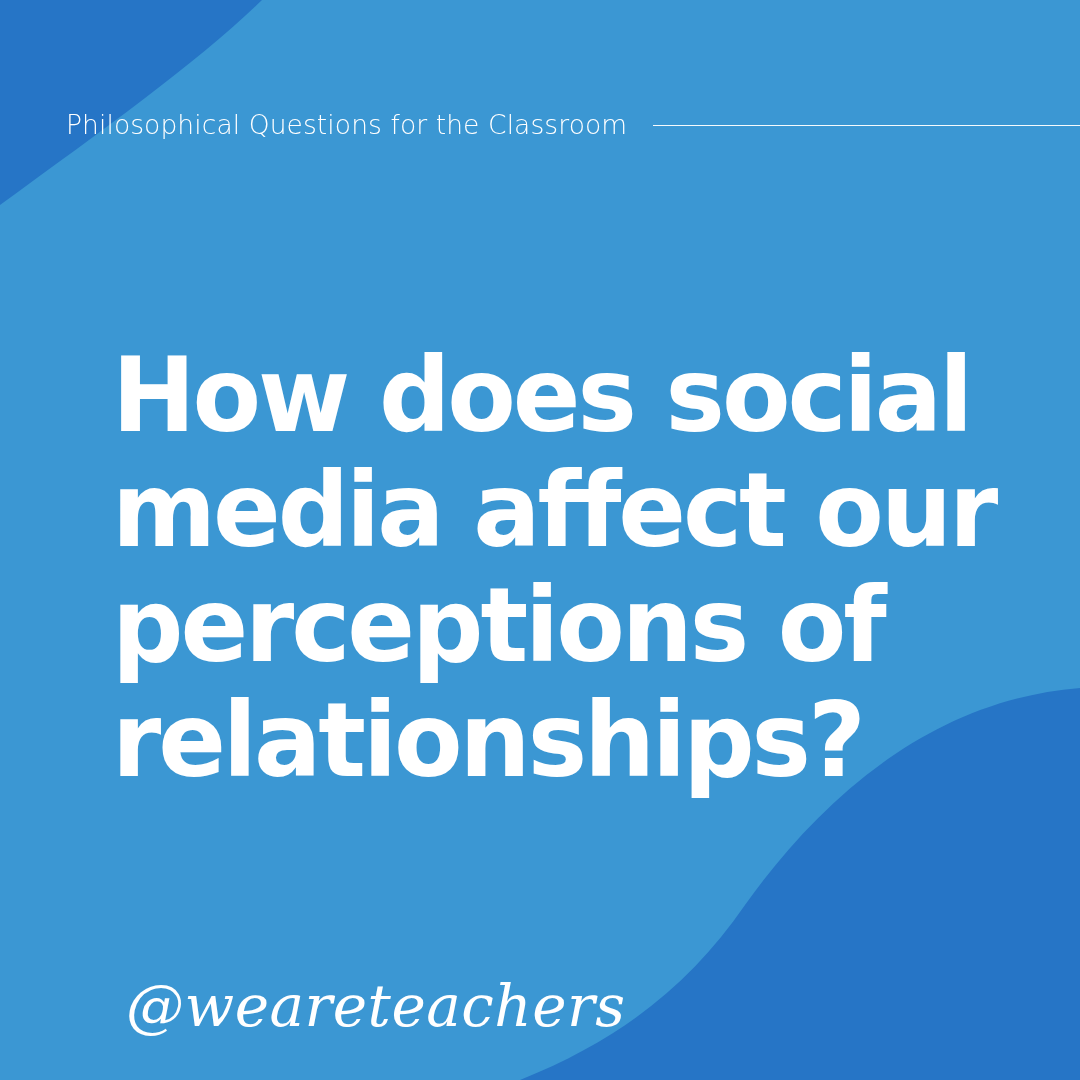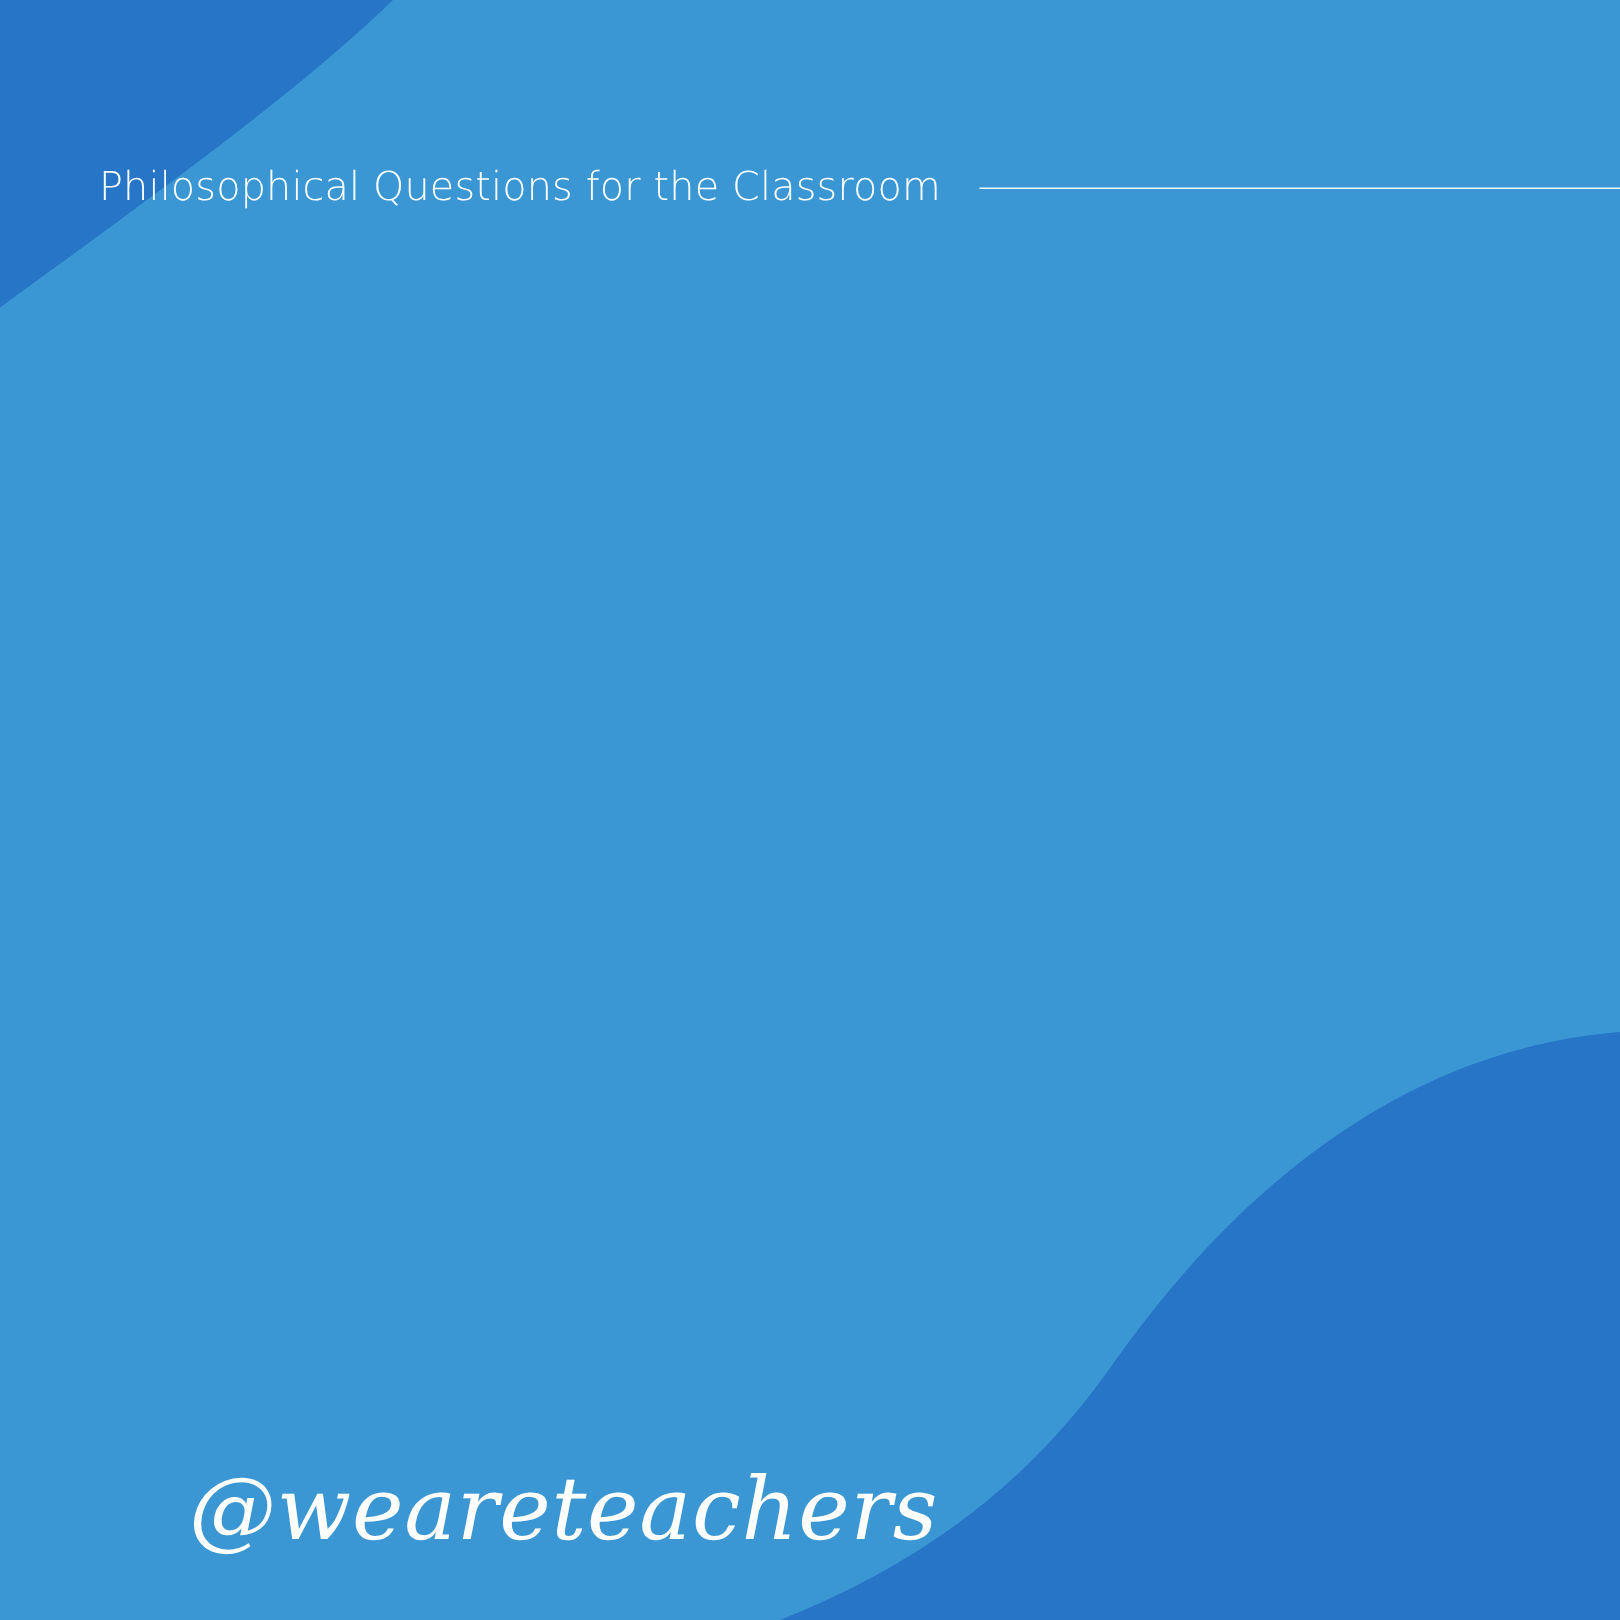--- a/index.html
+++ b/index.html
@@ -105,16 +105,22 @@
     <path d="M 0 0 L 262 0 C 200 60, 110 125, 0 205 Z" fill="#2675c6"></path>
 
     <path d="M 1080 688 C 930 700, 820 800, 745 905 C 690 985, 620 1040, 520 1080 L 1080 1080 Z" fill="#2675c6"></path>
   </svg>
 
   <div class="header-row">
     <div class="header-title">Philosophical Questions for the Classroom</div>
     <div class="header-rule"></div>
   </div>
 
+  <div class="headline">
+    <div class="headline-line">How does social</div>
+    <div class="headline-line">media affect our</div>
+    <div class="headline-line">perceptions of</div>
+    <div class="headline-line">relationships?</div>
+  </div>
 
   <div class="handle">@weareteachers</div>
 
 </div>
 
 </body></html>

